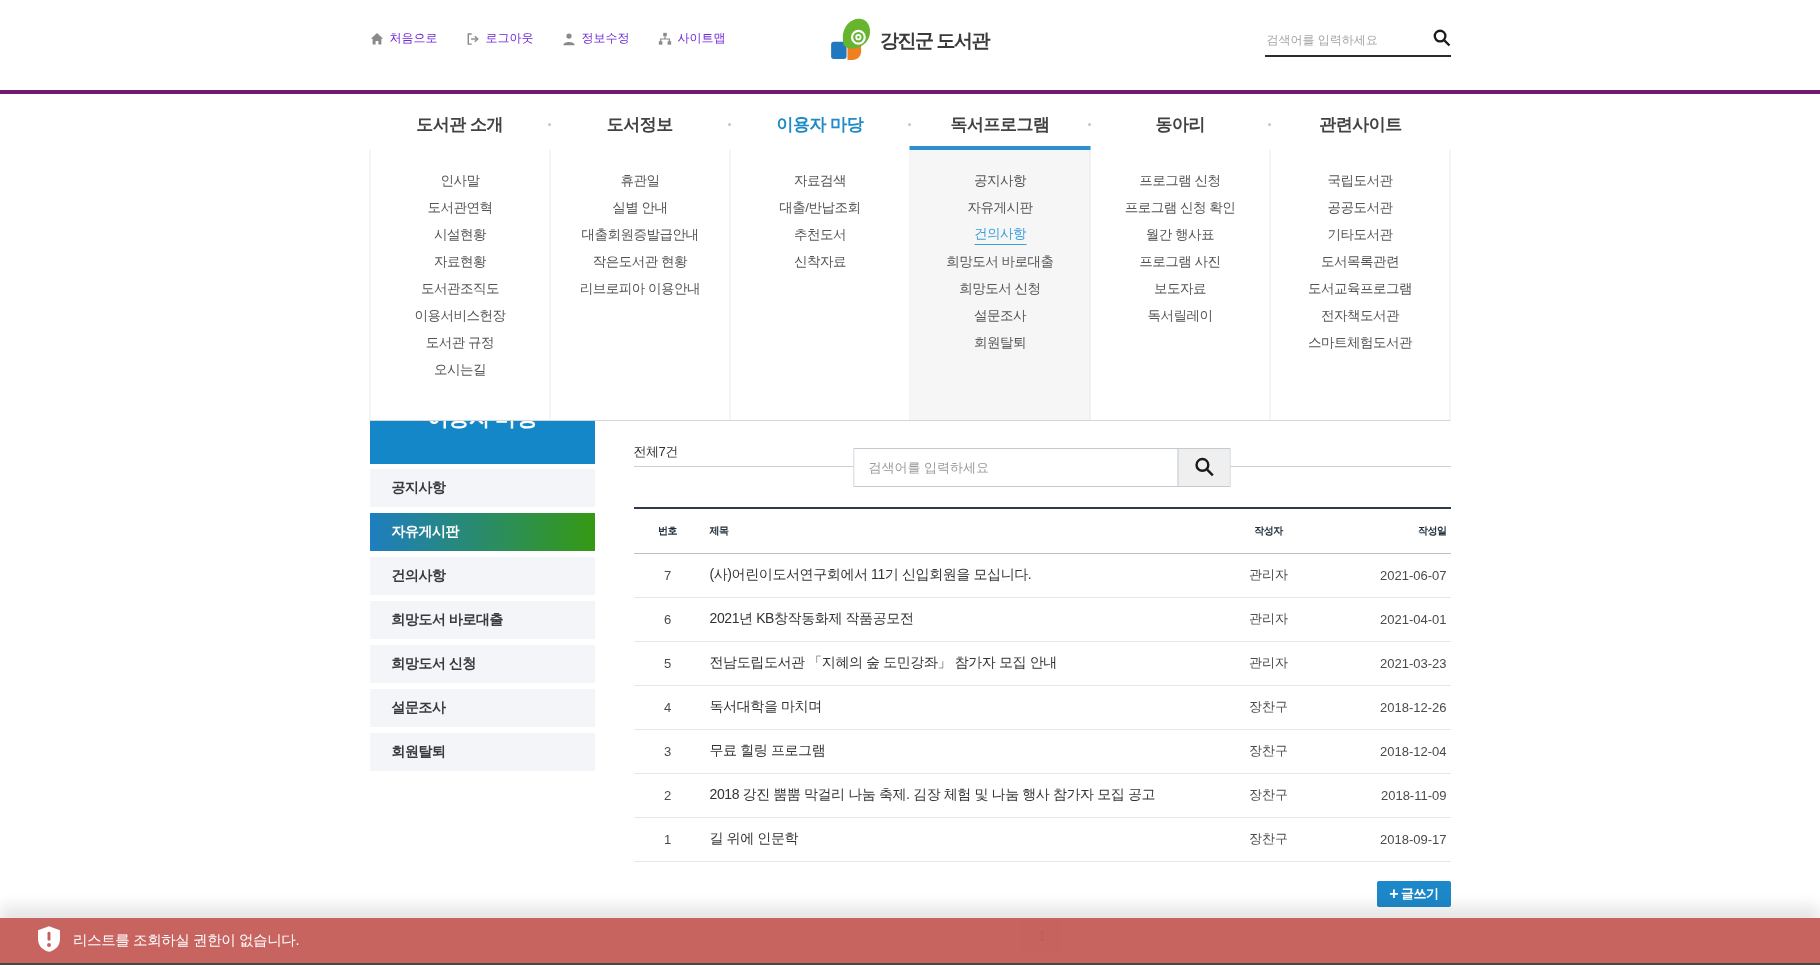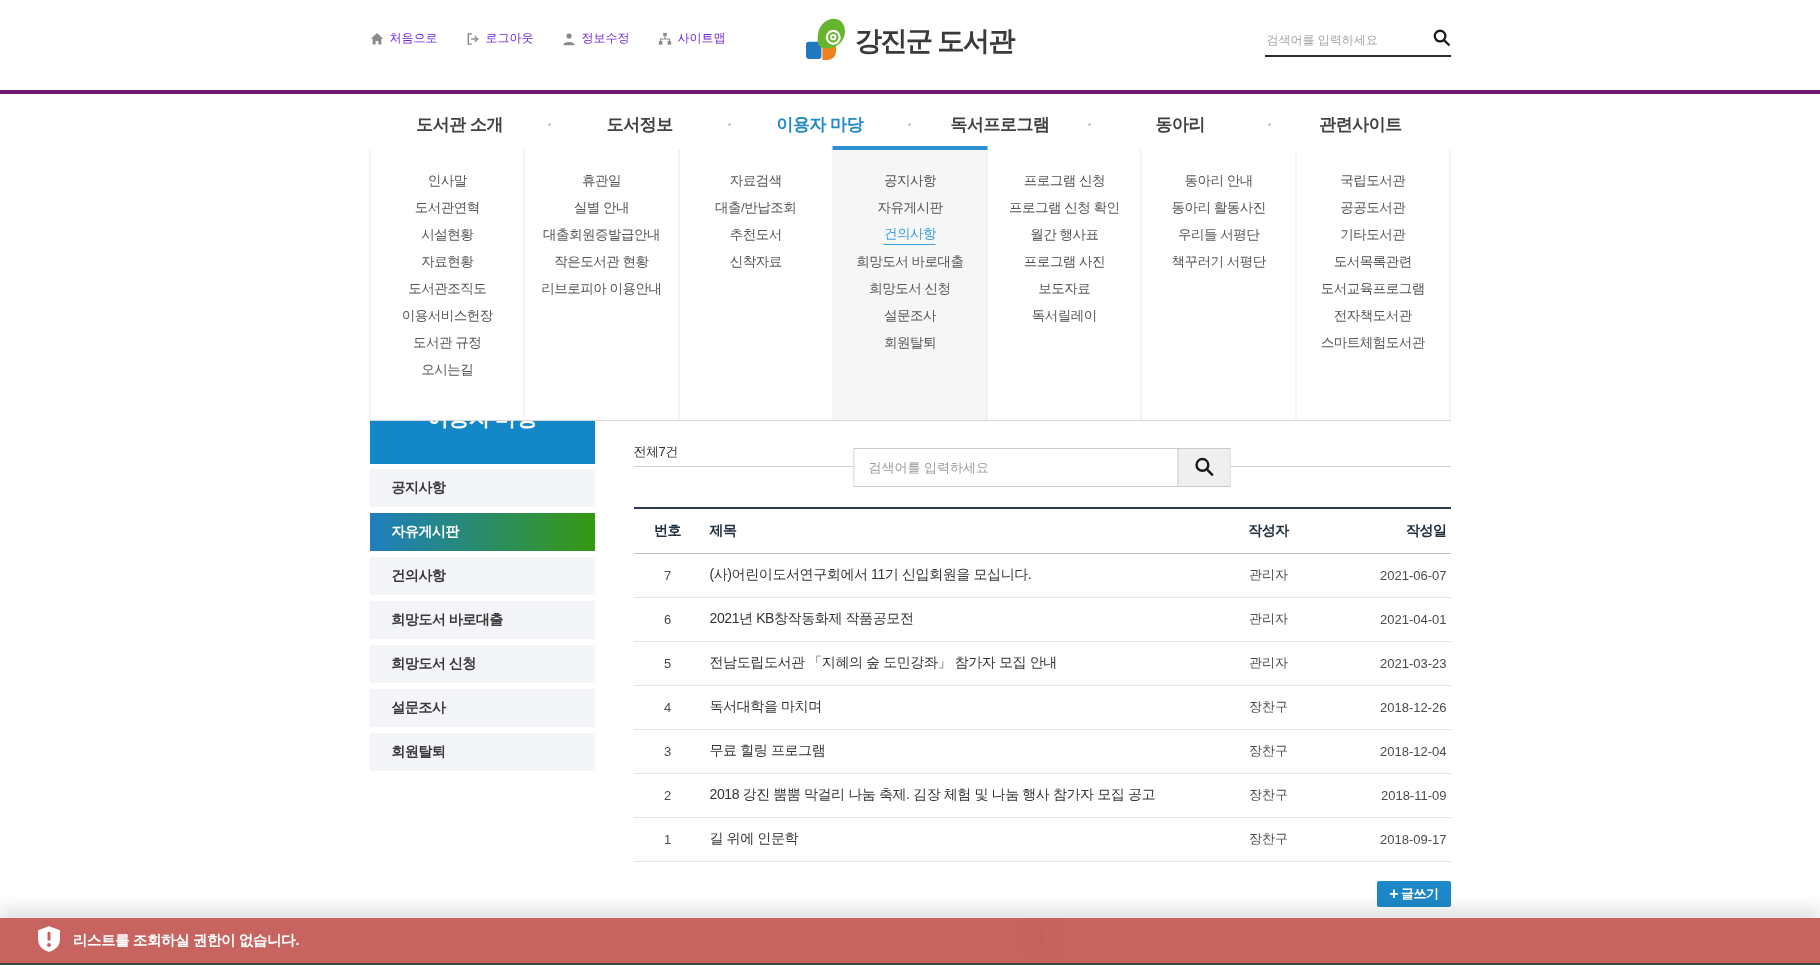--- a/index.html
+++ b/index.html
@@ -11,21 +11,21 @@
   a { text-decoration:none; }
   .container { width:1081px; margin:0 auto; position:relative; }
 
   
   .topbar { height:90px; }
   .topbar-inner { height:90px; }
   .utility { position:absolute; left:0; top:30px; display:flex; gap:28px; }
   .util-link { display:flex; align-items:center; gap:6px; font-size:12px; color:#6d28d9; cursor:pointer; }
   .util-link svg { display:block; }
   .logo { position:absolute; left:50%; transform:translateX(-50%); top:17px; display:flex; align-items:center; gap:9px; cursor:pointer; }
-  .logo-text { font-size:27px; font-weight:bold; color:#3a3a3a; letter-spacing:-1.5px; }
+  .logo-text { font-size:19px; font-weight:bold; color:#3a3a3a; letter-spacing:-1.5px; }
   .top-search { position:absolute; right:0; top:25px; width:186px; height:32px; border-bottom:2px solid #2b2b2b; display:flex; align-items:center; }
   .top-search input { flex:1; border:none; outline:none; font-size:12px; color:#333; min-width:0; background:transparent; }
   .top-search input::placeholder { color:#a5a5a5; }
   .top-search button { border:none; background:none; padding:0 0 2px 0; cursor:pointer; }
 
   
   .navbar { border-top:4px solid #701a75; height:60px; }
   #nav-row { display:flex; height:60px; }
   .nav-col { flex:1; display:flex; align-items:center; justify-content:center; position:relative;
              font-size:17px; font-weight:bold; color:#424242; cursor:pointer; letter-spacing:-0.5px; }
@@ -57,42 +57,42 @@
   .total { position:absolute; left:0; top:0; font-size:13px; color:#333; letter-spacing:-0.5px; }
   .head-line { position:absolute; top:23px; left:0; right:0; border-top:1px solid #ccd0d6; }
   .board-search { position:absolute; left:50%; transform:translateX(-50%); top:5px; width:377px; height:39px;
                   display:flex; background:#fff; border:1px solid #c4cad2; z-index:2; }
   .board-search input { flex:1; border:none; outline:none; padding-left:14px; font-size:13px; min-width:0; }
   .board-search input::placeholder { color:#9a9a9a; }
   .board-search button { width:52px; background:#efefef; border:none; border-left:1px solid #c4cad2;
                          display:flex; align-items:center; justify-content:center; cursor:pointer; }
 
   table.board { width:100%; border-collapse:collapse; border-top:2px solid #2e3b4e; }
-  table.board th { height:45px; font-size:14px; color:#22303f; border-bottom:1px solid #bcc0c6; font-weight:bold; letter-spacing:-0.5px; }
+  table.board th { height:45px; font-size:10px; color:#22303f; border-bottom:1px solid #bcc0c6; font-weight:bold; letter-spacing:-0.5px; }
   th.col-no, td.no { width:68px; text-align:center; }
   th.col-title, td.title { text-align:left; padding-left:8px; }
   th.col-author, td.author { width:120px; text-align:center; }
   th.col-date, td.date { width:122px; text-align:right; padding-right:4px; }
   table.board td { height:44px; border-bottom:1px solid #e4e6e8; font-size:13px; color:#4a4a4a; }
   td.title span { font-size:14px; color:#333; cursor:pointer; letter-spacing:-0.4px; }
   td.date { letter-spacing:0; }
 
   .write-row { margin-top:19px; display:flex; justify-content:flex-end; }
   .write-btn { height:26px; padding:0 12px; background:#1d88c9; color:#fff; border:none; border-radius:2px;
                font-size:13px; font-weight:bold; display:flex; align-items:center; gap:3px; cursor:pointer; font-family:inherit; letter-spacing:-0.5px; }
   .write-btn .plus { font-size:16px; line-height:1; }
   .pagination { margin-top:12px; display:flex; justify-content:center; }
   .page-btn { width:40px; height:34px; background:#dcdcdc; color:#6a6a6a; font-size:14px;
               display:flex; align-items:center; justify-content:center; cursor:pointer; }
 
   
   .toast { position:absolute; left:0; right:0; bottom:2px; height:45px; background:rgba(197,92,87,0.95);
            z-index:30; display:flex; align-items:center; padding-left:38px; gap:13px;
            box-shadow:0 -12px 14px rgba(0,0,0,0.10); }
-  .toast .msg { color:#fff; font-size:14.5px; font-weight:bold; letter-spacing:-0.4px; }
+  .toast .msg { color:#fff; font-size:14.5px; font-weight:normal; letter-spacing:-0.4px; }
   .footer-strip { position:absolute; bottom:0; left:0; right:0; height:2px; background:#474747; z-index:29; }
 </style>
 </head>
 <body>
 
 <div class="page">
 
   <header class="topbar">
     <div class="container topbar-inner">
       <nav class="utility" id="utility">
@@ -372,34 +372,20 @@
           </div>
           <div class="mega-item">
             <span>보도자료</span>
           </div>
           <div class="mega-item">
             <span>독서릴레이</span>
           </div>
         </div>
         <div class="mega-col">
           <div class="mega-item">
-            <span>동아리 안내</span>
-          </div>
-          <div class="mega-item">
-            <span>동아리 활동사진</span>
-          </div>
-          <div class="mega-item">
-            <span>우리들 서평단</span>
-          </div>
-          <div class="mega-item">
-            <span>책꾸러기 서평단</span>
-          </div>
-        </div>
-        <div class="mega-col">
-          <div class="mega-item">
             <span>국립도서관</span>
           </div>
           <div class="mega-item">
             <span>공공도서관</span>
           </div>
           <div class="mega-item">
             <span>기타도서관</span>
           </div>
           <div class="mega-item">
             <span>도서목록관련</span>

